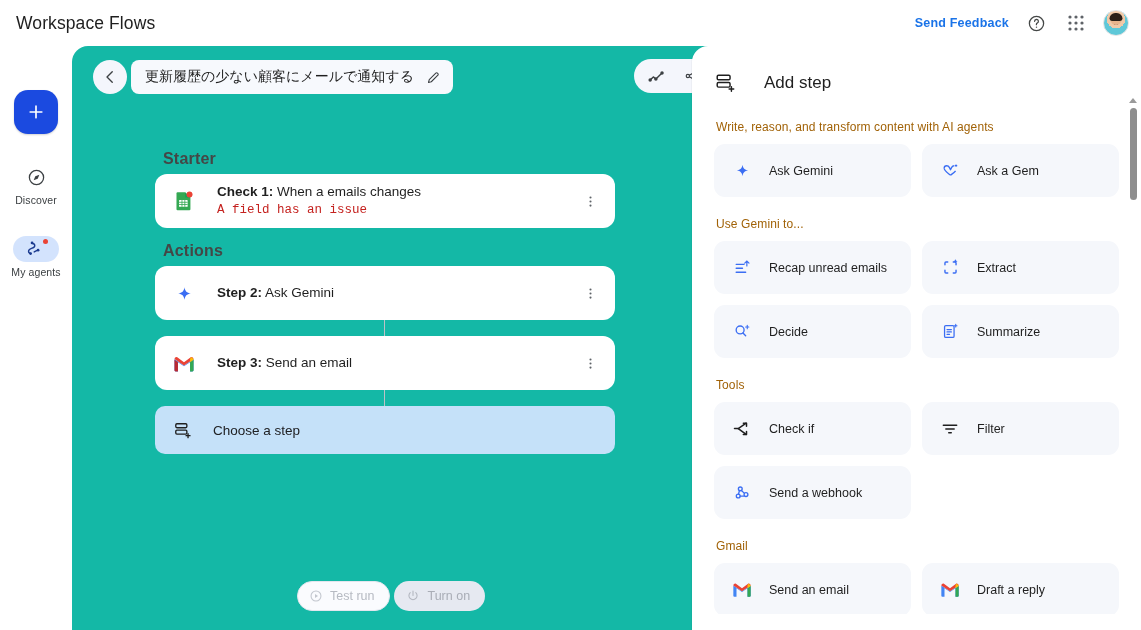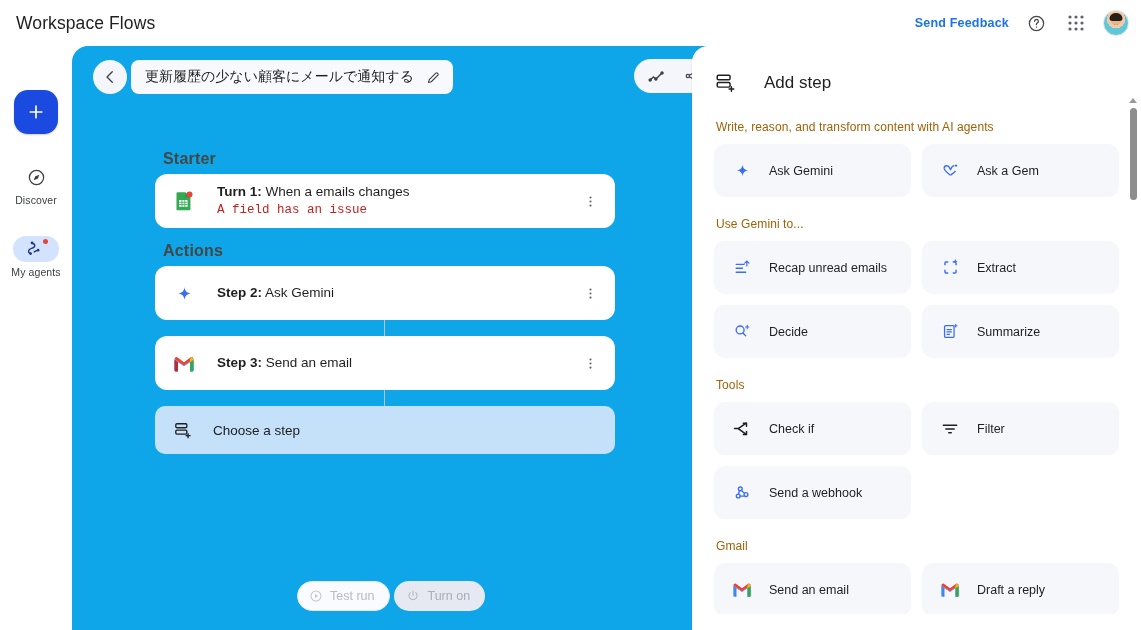--- a/index.html
+++ b/index.html
@@ -71,21 +71,21 @@
     white-space: nowrap;
   }
   .rail-dot {
     position:absolute; right: 11px; top: 3px; width: 5px; height: 5px;
     border-radius: 50%; background: #ea4335;
   }
 
   
   .board {
     position: absolute; left: 72px; top: 46px; width: 1069px; height: 584px;
-    background: #0ea5e9; border-radius: 16px 0 0 0; overflow: hidden;
+    background: #14b8a6; border-radius: 16px 0 0 0; overflow: hidden;
   }
 
   .flow-header {
     position: absolute; left: 21px; top: 13px; width: 600px; height: 36px;
     display: flex; align-items: center;
   }
   .back-btn {
     width: 34px; height: 34px; border-radius: 50%; background: #f4f6fc;
     display:flex; align-items:center; justify-content:center; cursor:pointer;
   }
@@ -318,21 +318,21 @@
           <path d="M5 2.5h8.2L19 8.3V21a1.2 1.2 0 0 1-1.2 1.2H5A1.2 1.2 0 0 1 3.8 21V3.7A1.2 1.2 0 0 1 5 2.5z" fill="#34a853"></path>
           <path d="M13.2 2.5L19 8.3h-5.8z" fill="#0f9d58" opacity=".75"></path>
           <rect x="6.6" y="11" width="9.4" height="7.3" rx=".6" fill="#fff"></rect>
           <g stroke="#34a853" stroke-width=".9">
             <path d="M6.6 13.4h9.4M6.6 15.8h9.4M9.8 11v7.3M12.9 11v7.3"></path>
           </g>
           <circle cx="18" cy="5" r="3.3" fill="#ea4335"></circle>
         </svg>
       </div>
       <div class="step-text">
-        <div class="step-title"><b>Turn 1:</b><span> When a emails changes</span></div>
+        <div class="step-title"><b>Check 1:</b><span> When a emails changes</span></div>
         <div class="step-sub">A field has an issue</div>
       </div>
       <div class="kebab">
         <svg width="15" height="15" viewBox="0 0 24 24" fill="#5f6368">
           <circle cx="12" cy="5.5" r="1.7"></circle>
             <circle cx="12" cy="12" r="1.7"></circle>
             <circle cx="12" cy="18.5" r="1.7"></circle>
         </svg>
       </div>
     </div>

